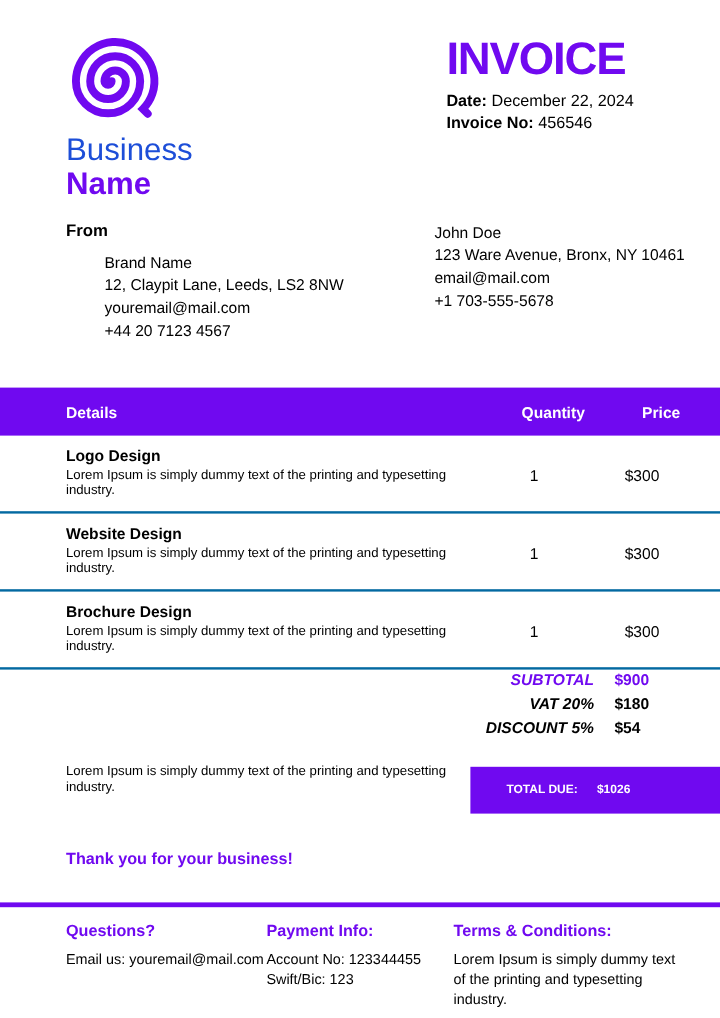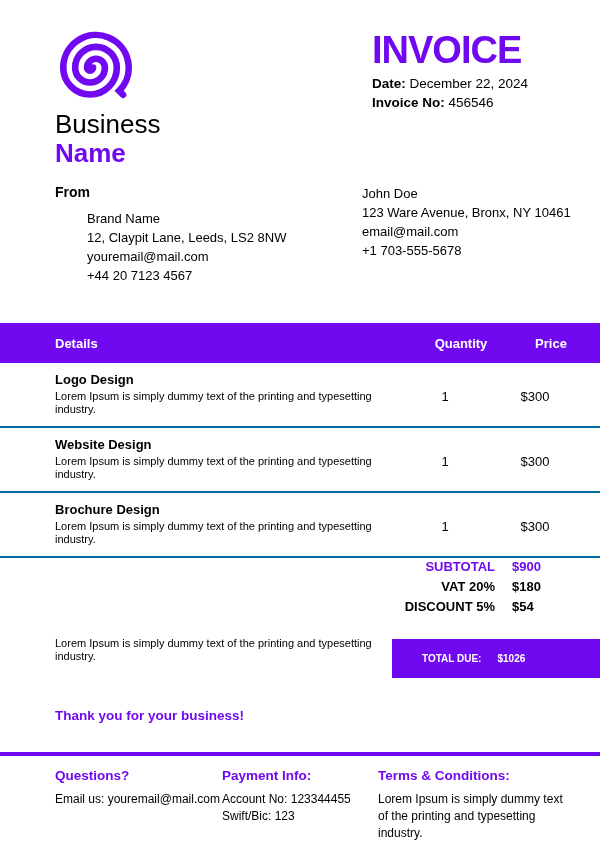--- a/index.html
+++ b/index.html
@@ -5,21 +5,21 @@
   :root { --accent:#7009F0; }
   * { margin:0; padding:0; box-sizing:border-box; }
   html,body { background:#ffffff; }
   body {
     width:600px; height:848px; position:relative; overflow:hidden;
     font-family:"Liberation Sans", sans-serif; color:#000;
   }
   
   .logo-block { position:absolute; left:55px; top:30px; }
   .logo-block svg { display:block; }
-  .brand-line1 { font-size:26px; font-weight:400; color:#000000; line-height:29px; margin-top:2px; }
+  .brand-line1 { font-size:26px; font-weight:400; color:#1d4ed8; line-height:29px; margin-top:2px; }
   .brand-line2 { font-size:26px; font-weight:700; color:var(--accent); line-height:29px; }
   .inv-block { position:absolute; left:372px; top:30px; }
   .inv-title { font-size:38px; font-weight:700; color:var(--accent); letter-spacing:-1px; line-height:40px; }
   .inv-meta { font-size:13.5px; line-height:19px; margin-top:4px; }
   .inv-meta b { font-weight:700; }
   
   .party { position:absolute; top:184px; width:265px; }
   .party.from { left:55px; }
   .party.to { left:330px; }
   .party h3 { font-size:14px; font-weight:700; margin-bottom:9px; }
@@ -34,21 +34,21 @@
   .col-qty { width:110px; text-align:center; }
   .col-price { width:70px; text-align:center; }
   .irow { display:flex; padding:9px 30px 10px 55px; border-bottom:2px solid #0369a1; min-height:61px; }
   .irow .col-details { padding-right:8px; }
   .item-title { font-size:13px; font-weight:700; line-height:16px; margin-bottom:2px; }
   .item-desc { font-size:11px; line-height:13px; max-width:320px; }
   .cell-num { font-size:13px; padding-top:17px; }
   
   .totals { position:absolute; right:0; top:560px; width:600px; }
   .trow { display:flex; justify-content:flex-end; padding-right:38px; font-size:13px; line-height:14px; margin-bottom:6px; }
-  .trow .tlabel { text-align:right; font-weight:700; }
+  .trow .tlabel { text-align:right; font-weight:700;font-style:italic; }
   .trow .tvalue { width:50px; margin-left:17px; text-align:left; font-weight:700; }
   .trow.subtotal { color:var(--accent); }
   
   .notes { position:absolute; left:55px; top:637px; width:330px; }
   .notes h4 { font-size:11px; font-weight:700; line-height:13px; }
   .notes .body { font-size:11px; line-height:13px; }
   .total-due {
     position:absolute; left:392px; right:0; top:639px; height:39px;
     background:var(--accent); color:#fff; display:flex; align-items:center;
     font-size:10px; font-weight:700; padding-left:30px;

